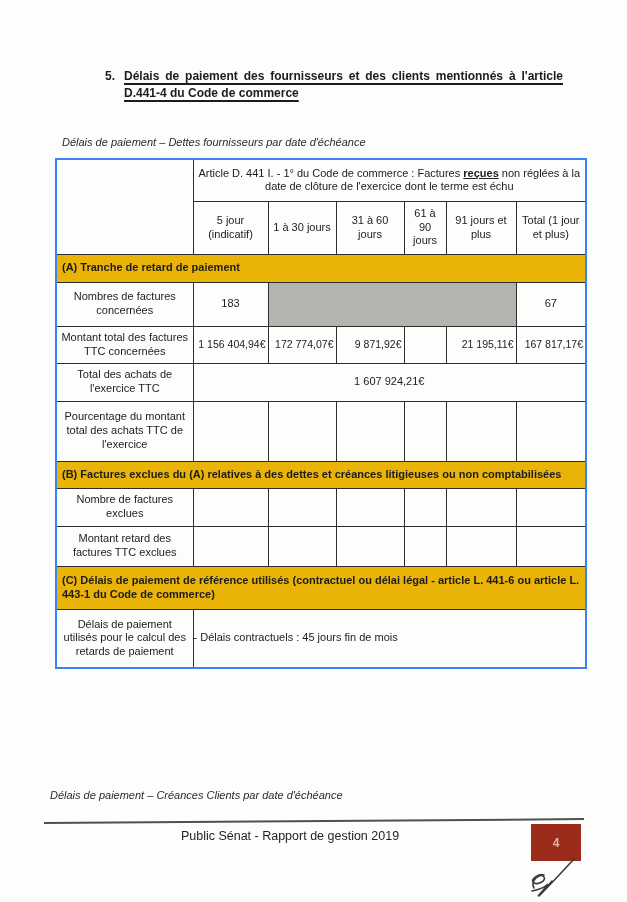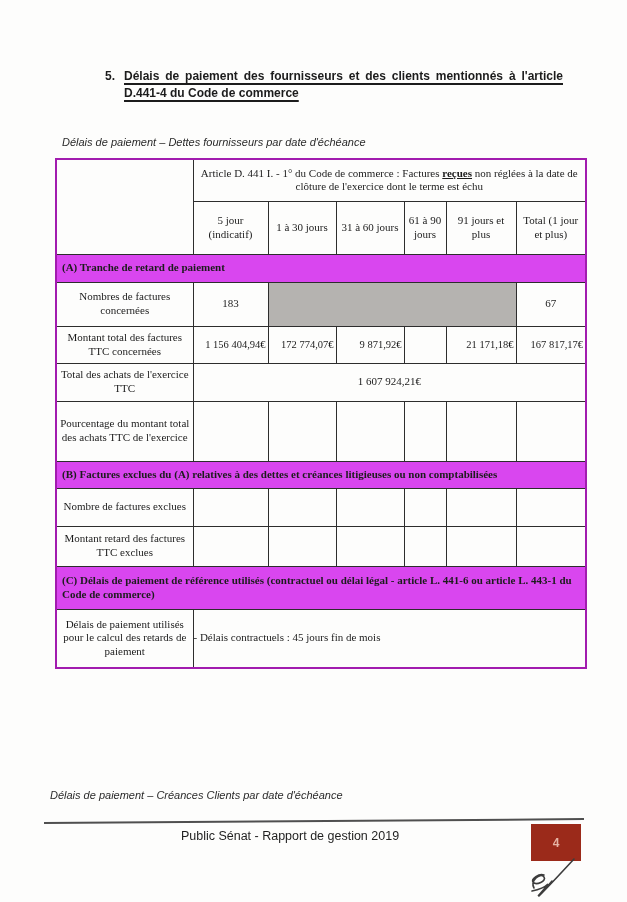--- a/index.html
+++ b/index.html
@@ -16,24 +16,24 @@
   .heading-num { flex:0 0 auto; }
   .heading-text { flex:1; text-align:justify; text-decoration:underline;
                   text-decoration-thickness:1.5px; text-underline-offset:2.5px; }
   
   .caption { position:absolute; font-size:11px; font-style:italic; color:#2a2a2a; }
   .caption-top { top:136px; left:62px; }
   .caption-bottom { top:789px; left:50px; }
   
   .table-wrap { position:absolute; top:158px; left:55px; }
   table { border-collapse:collapse; width:530px; table-layout:fixed;
-          font-size:11px; line-height:1.25; border:2px solid #a21caf;font-family:Liberation Serif, serif; }
+          font-size:11px; line-height:1.25; border:2px solid #3b82f6; }
   td { border:1.5px solid #2d2d2d; text-align:center; vertical-align:middle; padding:2px 3px; }
   td.label { font-size:11px; }
-  tr.band td { background:#d946ef; font-weight:bold; text-align:left; padding:2px 5px; }
+  tr.band td { background:#eab308; font-weight:bold; text-align:left; padding:2px 5px; }
   td.grey { background:#b5b3b0; }
   td.amount { text-align:right; padding-right:2px; white-space:nowrap; font-size:10.5px; }
   td.left-val { text-align:left; padding-left:0; }
   
   .footer-line { position:absolute; top:820px; left:44px; width:540px;
                  border-top:2px solid #4f4f4f; transform:rotate(-0.4deg); }
   .footer-text { position:absolute; top:829px; left:45px; width:490px; text-align:center;
                  font-size:12.5px; color:#1f1f1f; }
   .page-number-box { position:absolute; top:824px; left:531px; width:50px; height:37px;
                      background:#9b2a1a; display:flex; align-items:center; justify-content:center;
@@ -86,21 +86,21 @@
           <td>183</td>
           <td colspan="4" class="grey"></td>
           <td>67</td>
         </tr>
         <tr style="height:37px">
           <td class="label">Montant total des factures TTC concernées</td>
           <td class="amount">1 156 404,94€</td>
           <td class="amount">172 774,07€</td>
           <td class="amount">9 871,92€</td>
           <td class="amount"></td>
-          <td class="amount">21 171,18€</td>
+          <td class="amount">21 195,11€</td>
           <td class="amount">167 817,17€</td>
         </tr>
         <tr style="height:38px">
           <td class="label">Total des achats de l'exercice TTC</td>
           <td colspan="6">1 607 924,21€</td>
         </tr>
         <tr style="height:60px">
           <td class="label">Pourcentage du montant total des achats TTC de l'exercice</td>
           <td></td>
           <td></td>

